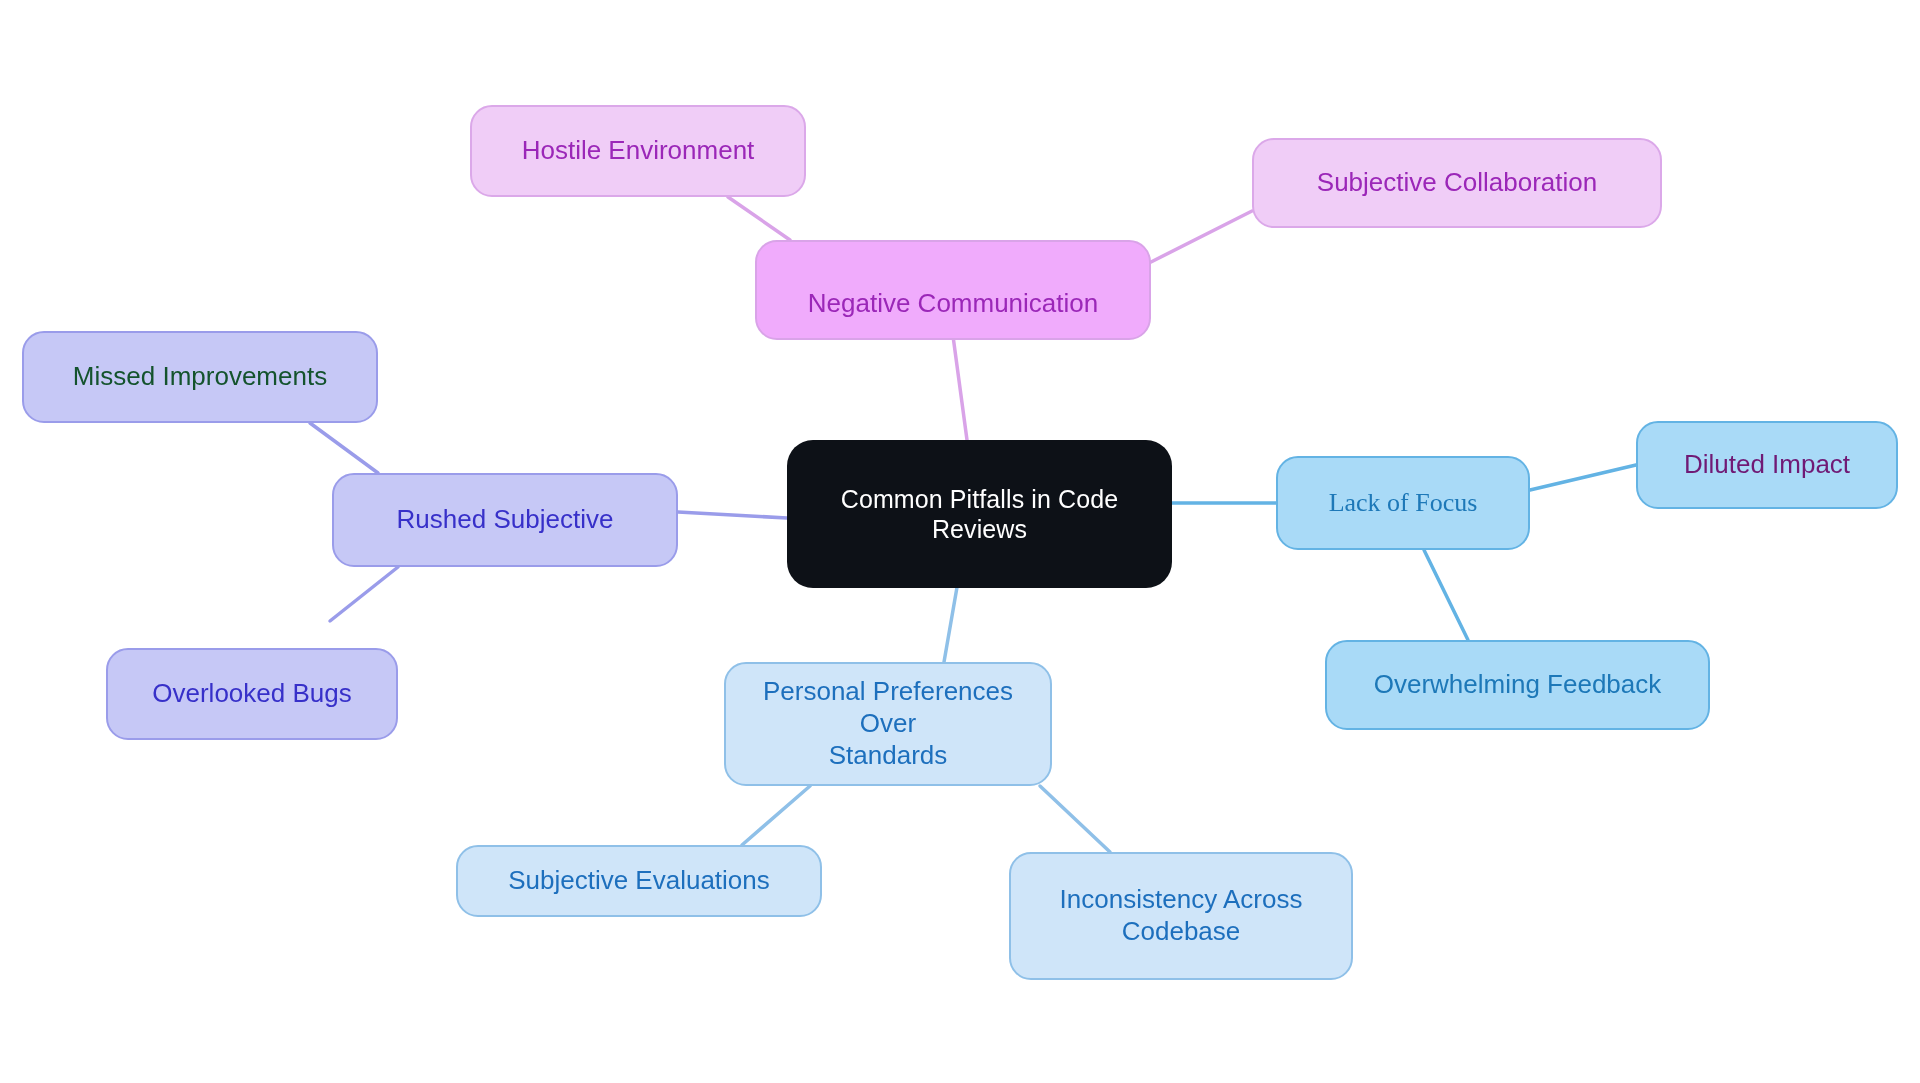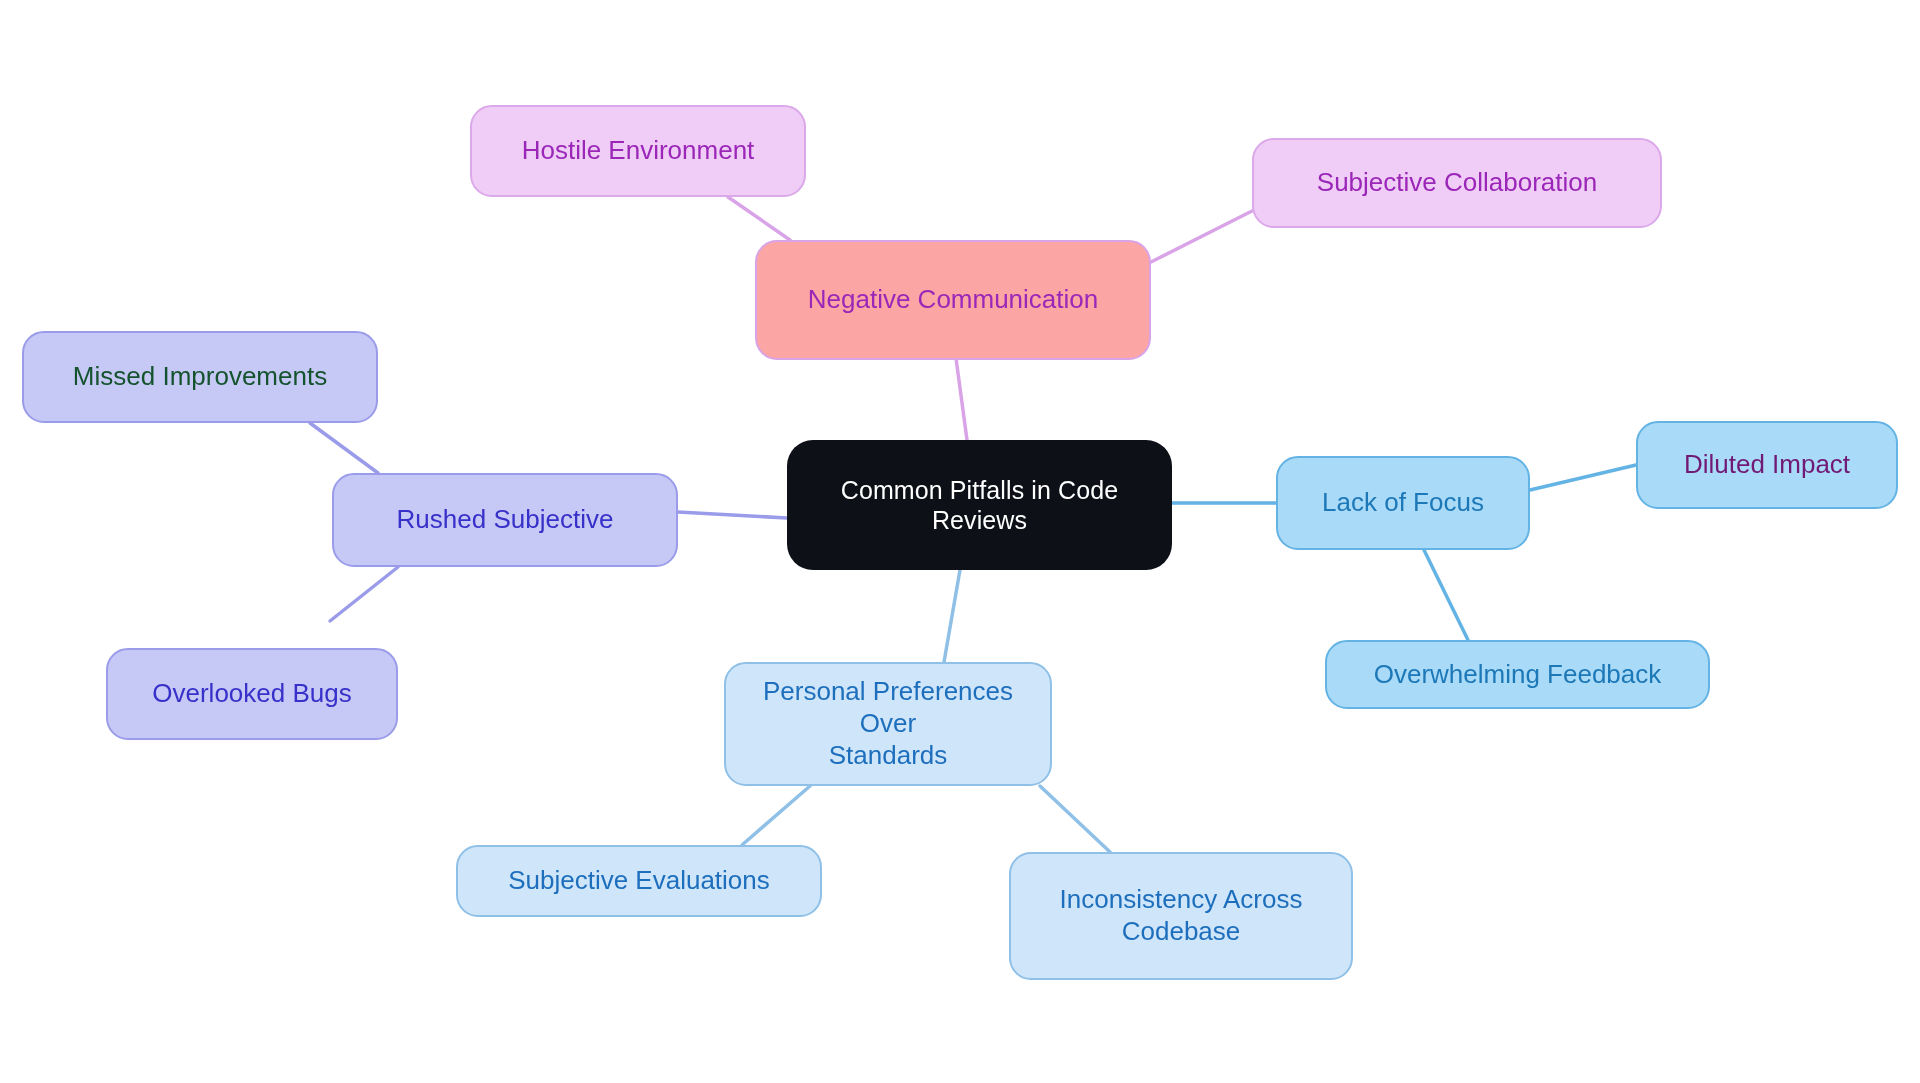--- a/index.html
+++ b/index.html
@@ -66,28 +66,28 @@
       <line x1="1530" y1="490" x2="1636" y2="465" stroke="#63b3e4" stroke-width="3.5" stroke-linecap="round"></line>
       <line x1="1424" y1="550" x2="1468" y2="640" stroke="#63b3e4" stroke-width="3.5" stroke-linecap="round"></line>
       <line x1="960" y1="570" x2="944" y2="662" stroke="#8fc0e8" stroke-width="3.5" stroke-linecap="round"></line>
       <line x1="810" y1="786" x2="742" y2="845" stroke="#8fc0e8" stroke-width="3.5" stroke-linecap="round"></line>
       <line x1="1040" y1="786" x2="1110" y2="852" stroke="#8fc0e8" stroke-width="3.5" stroke-linecap="round"></line>
       <line x1="787" y1="518" x2="678" y2="512" stroke="#9a9cea" stroke-width="3.5" stroke-linecap="round"></line>
       <line x1="378" y1="473" x2="310" y2="423" stroke="#9a9cea" stroke-width="3.5" stroke-linecap="round"></line>
       <line x1="398" y1="567" x2="330" y2="621" stroke="#9a9cea" stroke-width="3.5" stroke-linecap="round"></line>
     </svg>
   <div id="nodes">
-      <div class="node root" style="left: 787px; top: 440px; width: 385px; height: 130px; background: rgb(13, 17, 23); color: rgb(255, 255, 255); border-color: rgb(13, 17, 23);"><span>Common Pitfalls in Code
+      <div class="node root" style="left: 787px; top: 440px; width: 385px; height: 148px; background: rgb(13, 17, 23); color: rgb(255, 255, 255); border-color: rgb(13, 17, 23);"><span>Common Pitfalls in Code
 Reviews</span></div>
-      <div class="node level1" style="left: 755px; top: 240px; width: 396px; height: 120px; background: #fca5a5; color: rgb(155, 39, 184); border-color: rgb(217, 163, 232);"><span>Negative Communication</span></div>
+      <div class="node level1" style="left: 755px; top: 240px; width: 396px; height: 100px; background: #f0abfc; color: rgb(155, 39, 184); border-color: rgb(217, 163, 232); align-items: flex-end;"><span>Negative Communication</span></div>
       <div class="node level2" style="left: 470px; top: 105px; width: 336px; height: 92px; background: rgb(240, 205, 247); color: rgb(155, 39, 184); border-color: rgb(219, 168, 233);"><span>Hostile Environment</span></div>
       <div class="node level2" style="left: 1252px; top: 138px; width: 410px; height: 90px; background: rgb(240, 205, 247); color: rgb(155, 39, 184); border-color: rgb(219, 168, 233);"><span>Subjective Collaboration</span></div>
-      <div class="node level1" style="left: 1276px; top: 456px; width: 254px; height: 94px; background: rgb(169, 218, 247); color: rgb(29, 120, 184); border-color: rgb(99, 179, 228);"><span>Lack of Focus</span></div>
+      <div class="node level1" style="left: 1276px; top: 456px; width: 254px; height: 94px; background: rgb(169, 218, 247); color: rgb(29, 120, 184); border-color: rgb(99, 179, 228); font-family: Liberation Serif, serif;"><span>Lack of Focus</span></div>
       <div class="node level2" style="left: 1636px; top: 421px; width: 262px; height: 88px; background: rgb(169, 218, 247); color: #701a75; border-color: rgb(99, 179, 228);"><span>Diluted Impact</span></div>
-      <div class="node level2" style="left: 1325px; top: 640px; width: 385px; height: 69px; background: rgb(169, 218, 247); color: rgb(29, 120, 184); border-color: rgb(99, 179, 228); border-radius: 22px;"><span>Overwhelming Feedback</span></div>
+      <div class="node level2" style="left: 1325px; top: 640px; width: 385px; height: 90px; background: rgb(169, 218, 247); color: rgb(29, 120, 184); border-color: rgb(99, 179, 228); border-radius: 22px;"><span>Overwhelming Feedback</span></div>
       <div class="node level1" style="left: 724px; top: 662px; width: 328px; height: 124px; background: rgb(207, 229, 249); color: rgb(29, 111, 189); border-color: rgb(143, 192, 232);"><span>Personal Preferences Over
 Standards</span></div>
       <div class="node level2" style="left: 456px; top: 845px; width: 366px; height: 72px; background: rgb(207, 229, 249); color: rgb(29, 111, 189); border-color: rgb(143, 192, 232);"><span>Subjective Evaluations</span></div>
       <div class="node level2" style="left: 1009px; top: 852px; width: 344px; height: 128px; background: rgb(207, 229, 249); color: rgb(29, 111, 189); border-color: rgb(143, 192, 232);"><span>Inconsistency Across
 Codebase</span></div>
       <div class="node level1" style="left: 332px; top: 473px; width: 346px; height: 94px; background: rgb(198, 200, 246); color: rgb(55, 48, 201); border-color: rgb(154, 156, 234);"><span>Rushed Subjective</span></div>
       <div class="node level2" style="left: 22px; top: 331px; width: 356px; height: 92px; background: rgb(198, 200, 246); color: #14532d; border-color: rgb(154, 156, 234);"><span>Missed Improvements</span></div>
       <div class="node level2" style="left: 106px; top: 621px; width: 292px; height: 92px; background: rgb(198, 200, 246); color: rgb(55, 48, 201); border-color: rgb(154, 156, 234); margin-top: 27px;"><span>Overlooked Bugs</span></div>
     </div>
 </div>

